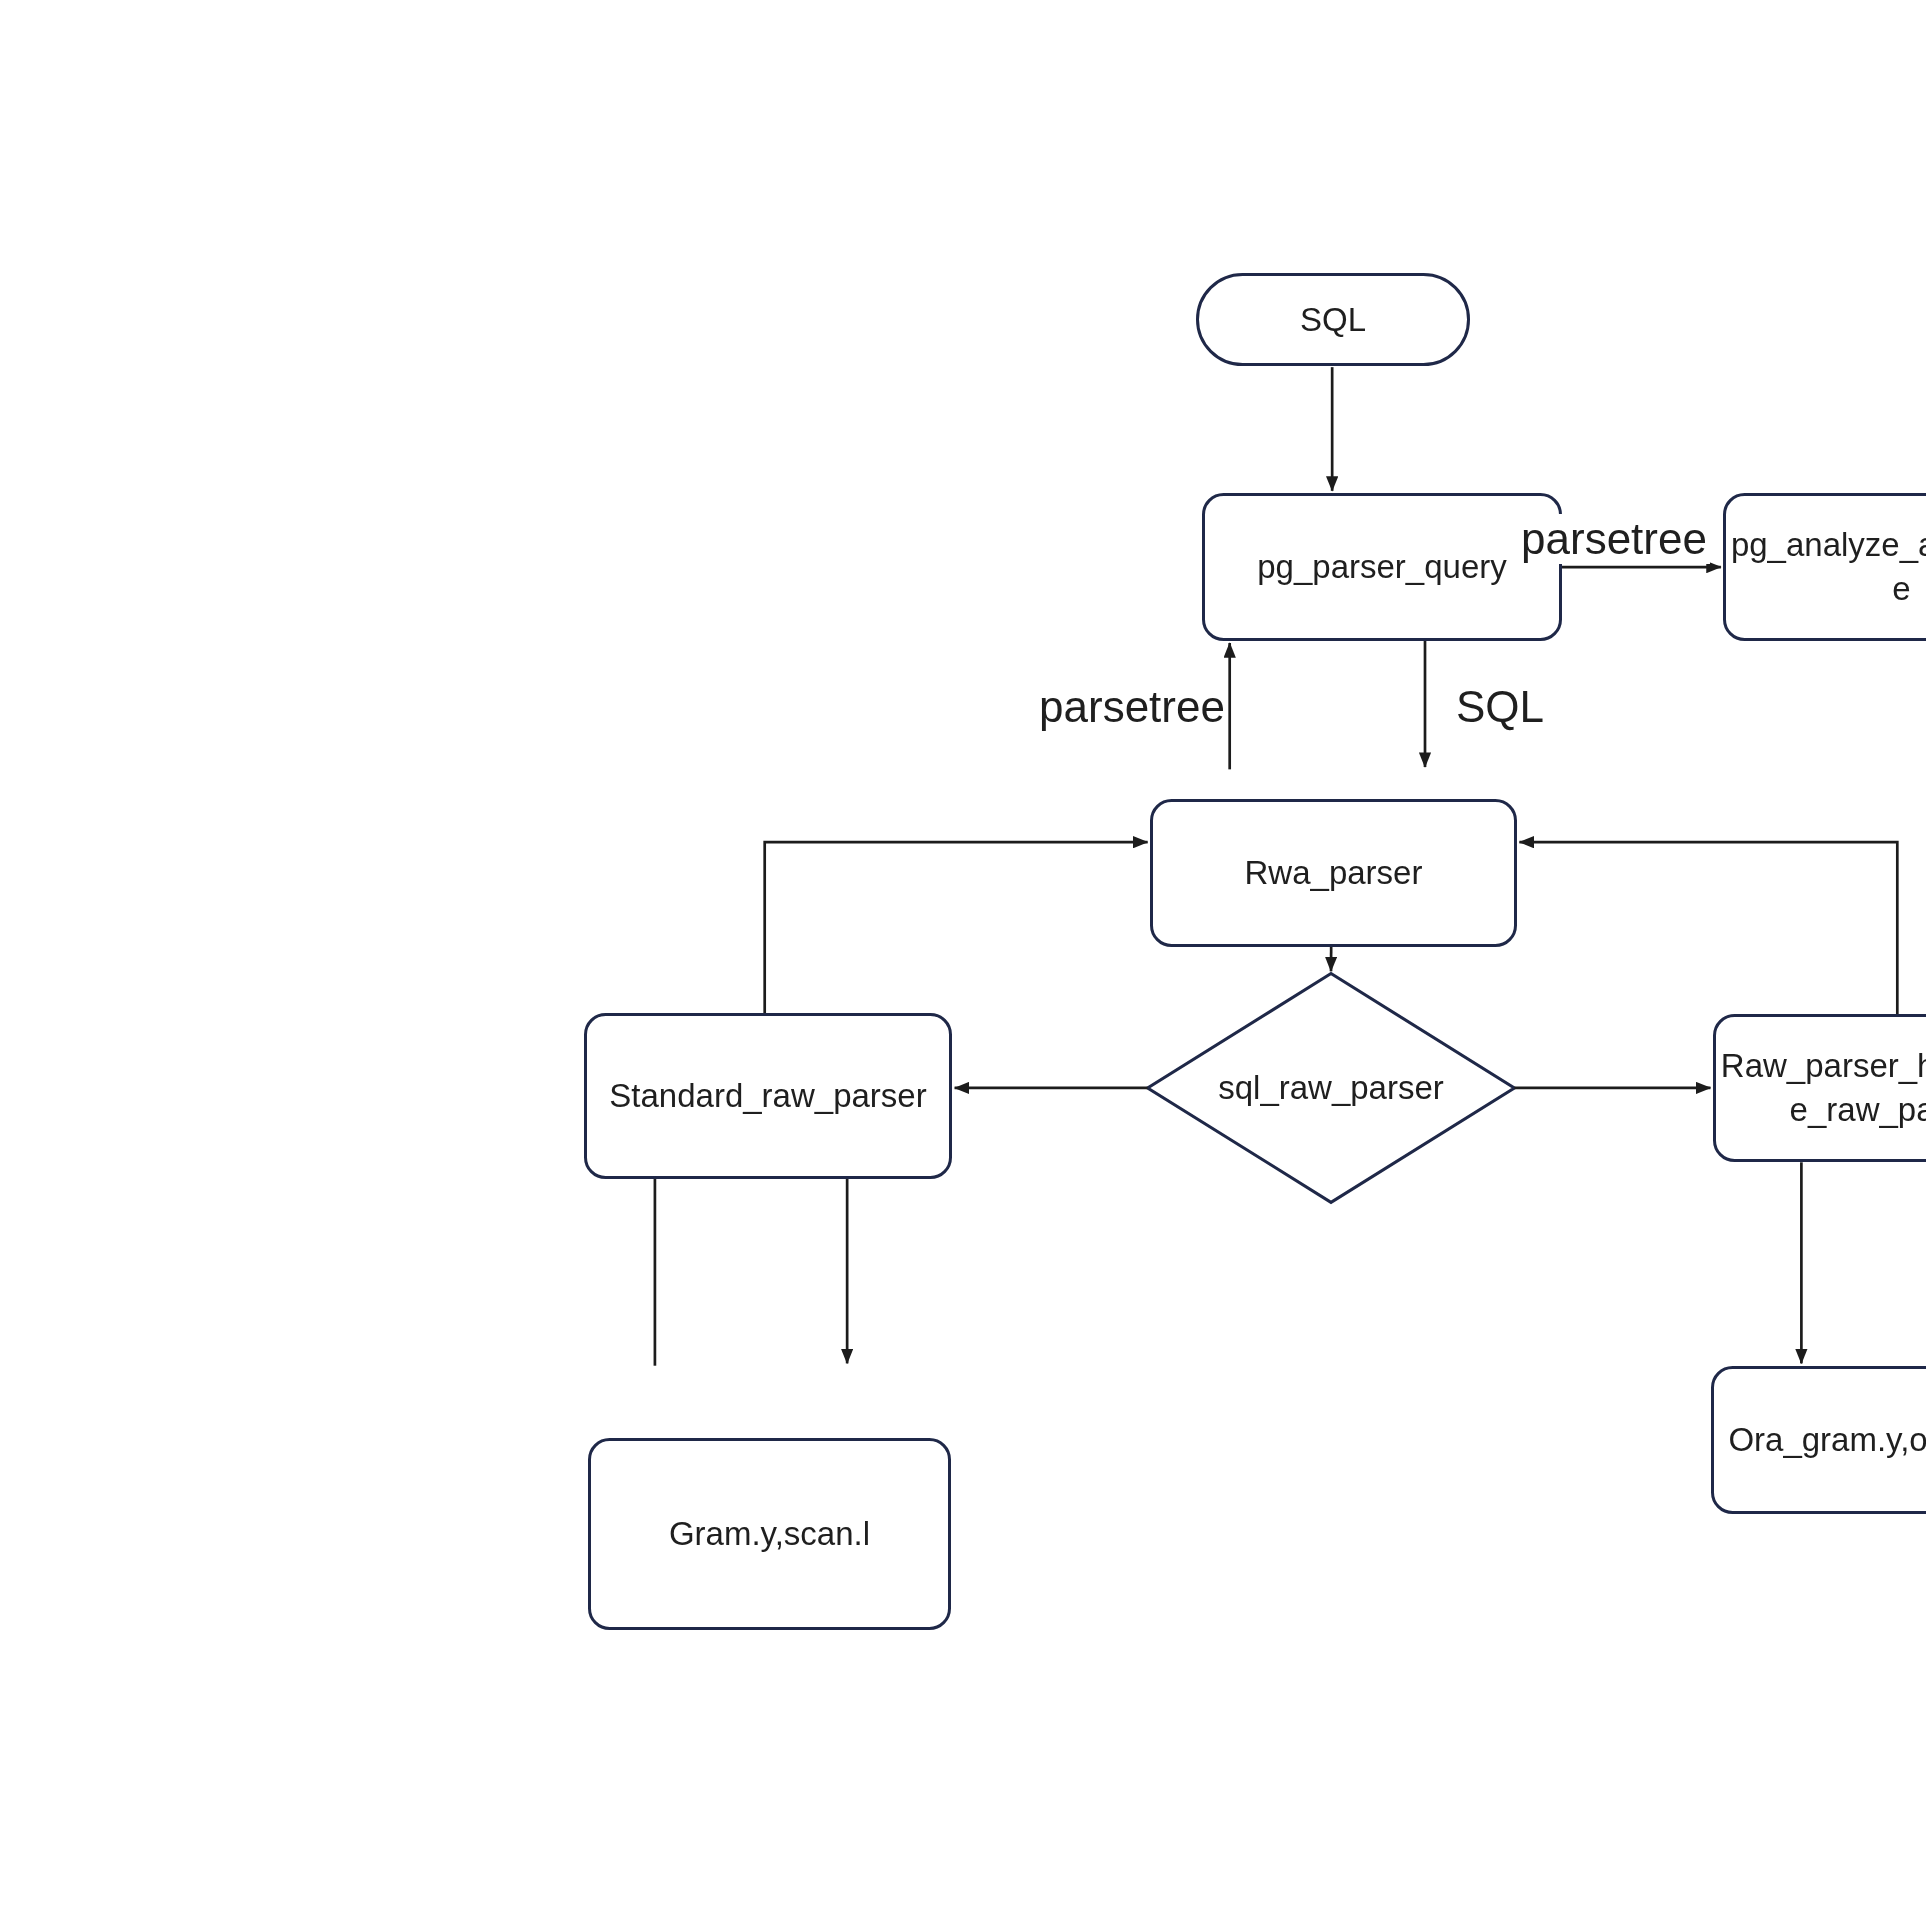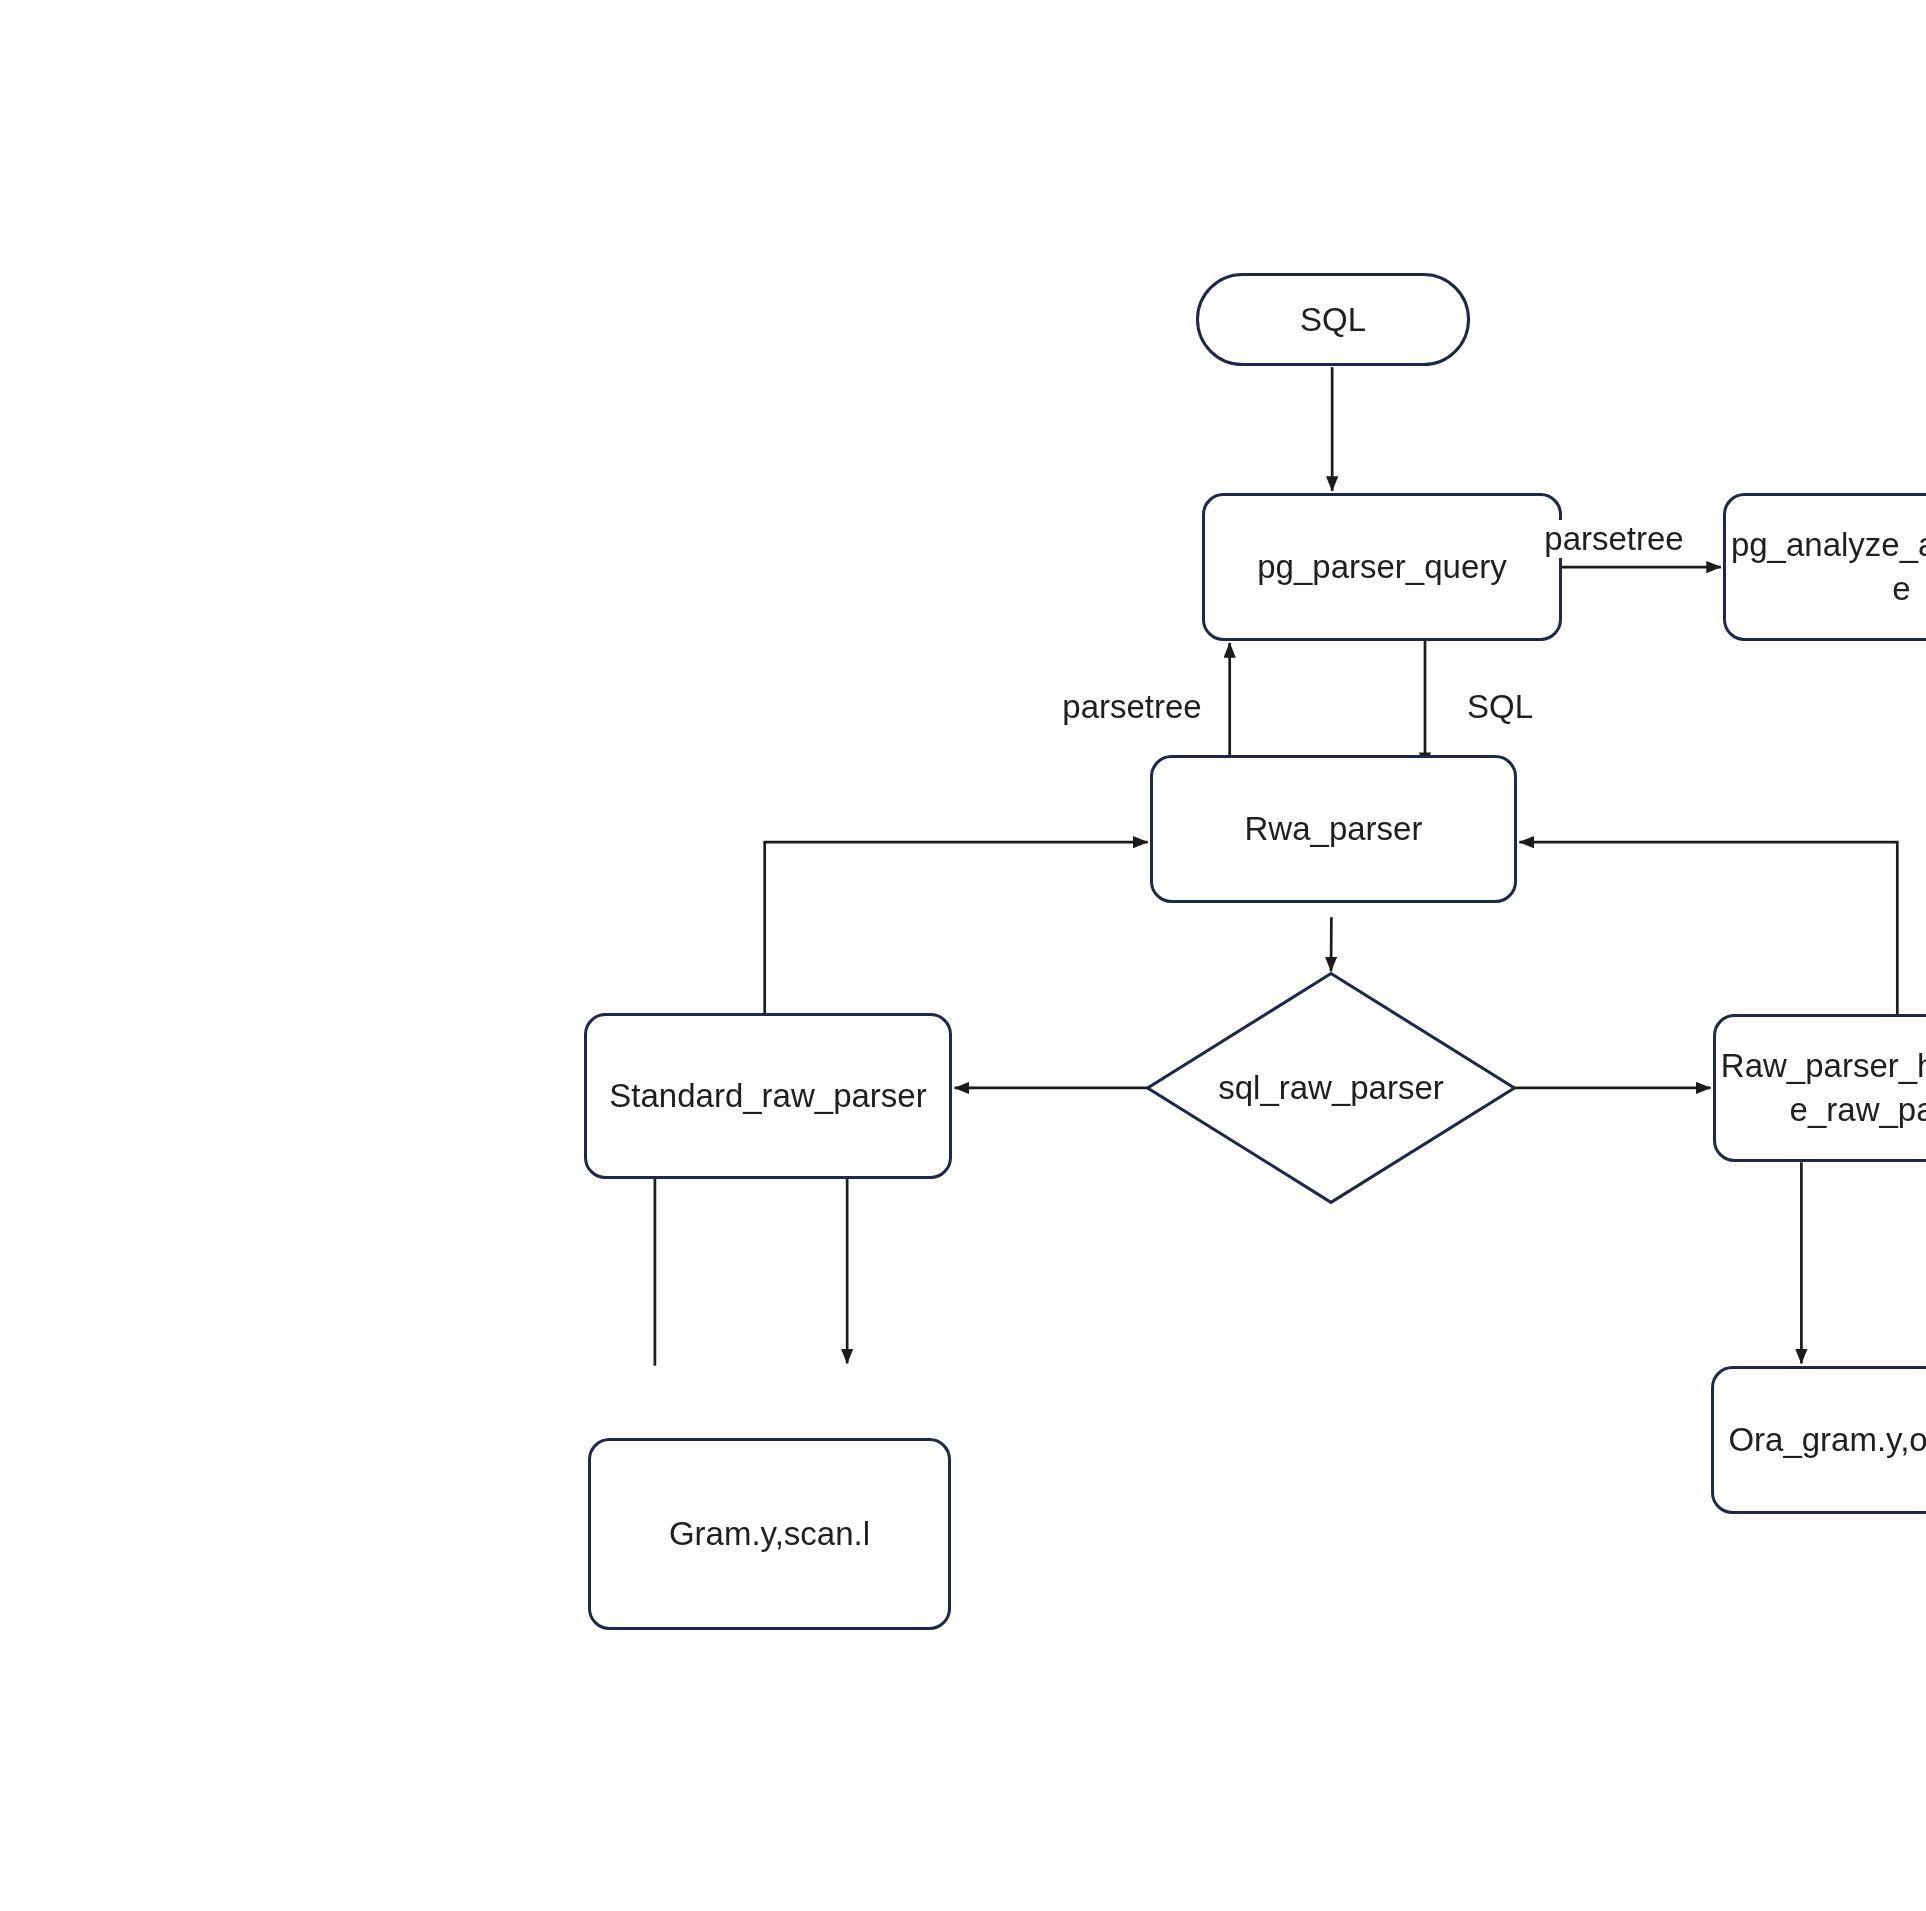--- a/index.html
+++ b/index.html
@@ -21,21 +21,21 @@
     text-align:center;color:var(--text);font-size:33px;line-height:1.32;
     padding:0 2.3px;word-break:break-all;
   }
   .terminator{border-radius:49px;}
   .node-label-free{
     position:absolute;transform:translate(-50%,-50%);
     color:var(--text);font-size:33px;white-space:nowrap;text-align:center;
   }
   .edge-label{
     position:absolute;transform:translate(-50%,-50%);
-    color:var(--text);font-size:33px;white-space:nowrap;background:var(--bg);
+    color:var(--text);font-size:44px;white-space:nowrap;background:var(--bg);
     padding:0 3.1px;
   }
 </style>
 </head>
 <body>
 
 <div class="canvas">
 
   <svg class="edges" viewBox="0 0 7019 4963" aria-hidden="true">
     <defs>
@@ -78,21 +78,21 @@
   </div>
 
   <div class="node" style="left:1202px;top:493px;width:360px;height:148px">
     <span>pg_parser_query</span>
   </div>
 
   <div class="node" style="left:1723px;top:493px;width:357px;height:148px">
     <span>pg_analyze_and_rewrite</span>
   </div>
 
-  <div class="node" style="left:1150px;top:755px;width:367px;height:148px">
+  <div class="node" style="left:1150px;top:799px;width:367px;height:148px">
     <span>Rwa_parser</span>
   </div>
 
   <div class="node-label-free" style="left:1331px;top:1088px">sql_raw_parser</div>
 
   <div class="node" style="left:584px;top:1013px;width:368px;height:166px">
     <span>Standard_raw_parser</span>
   </div>
 
   <div class="node" style="left:1713px;top:1014px;width:366px;height:148px">

